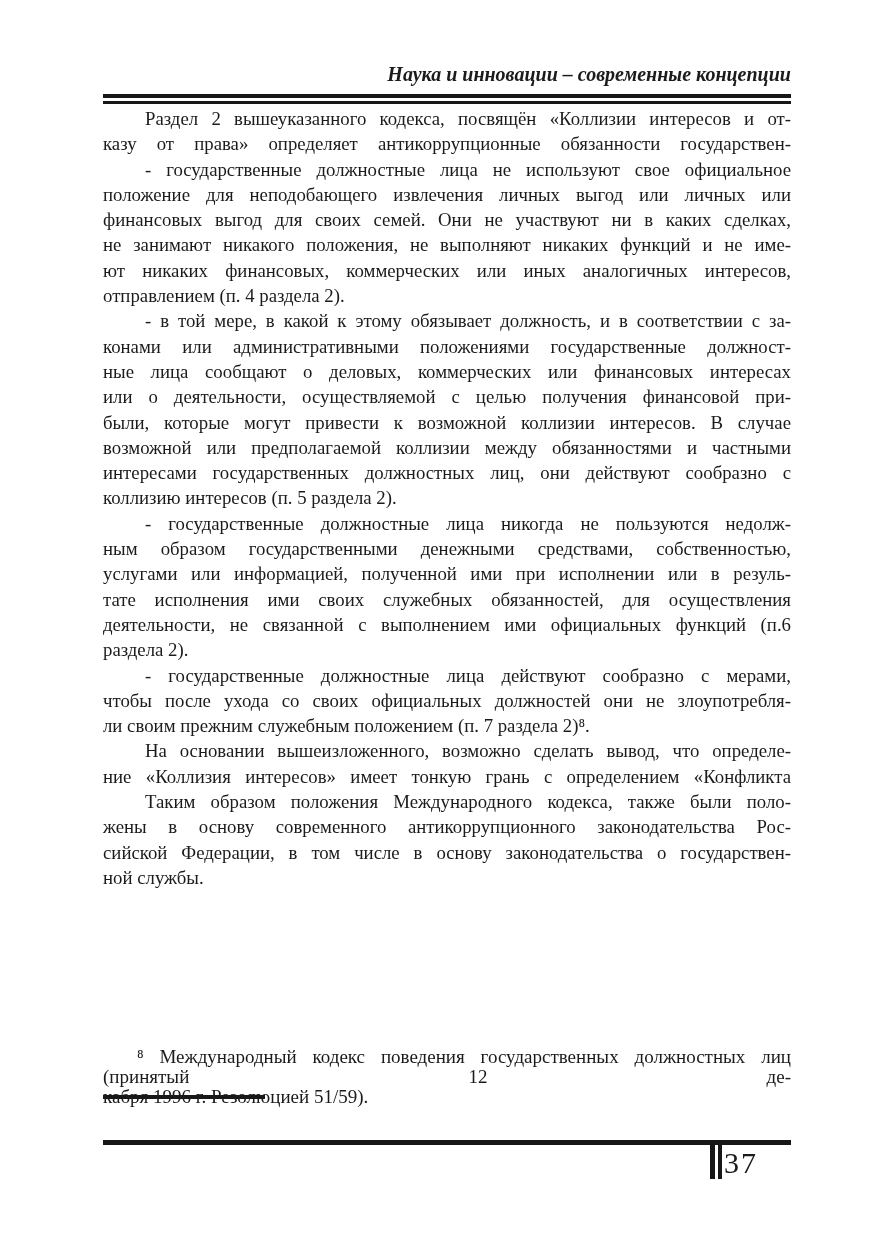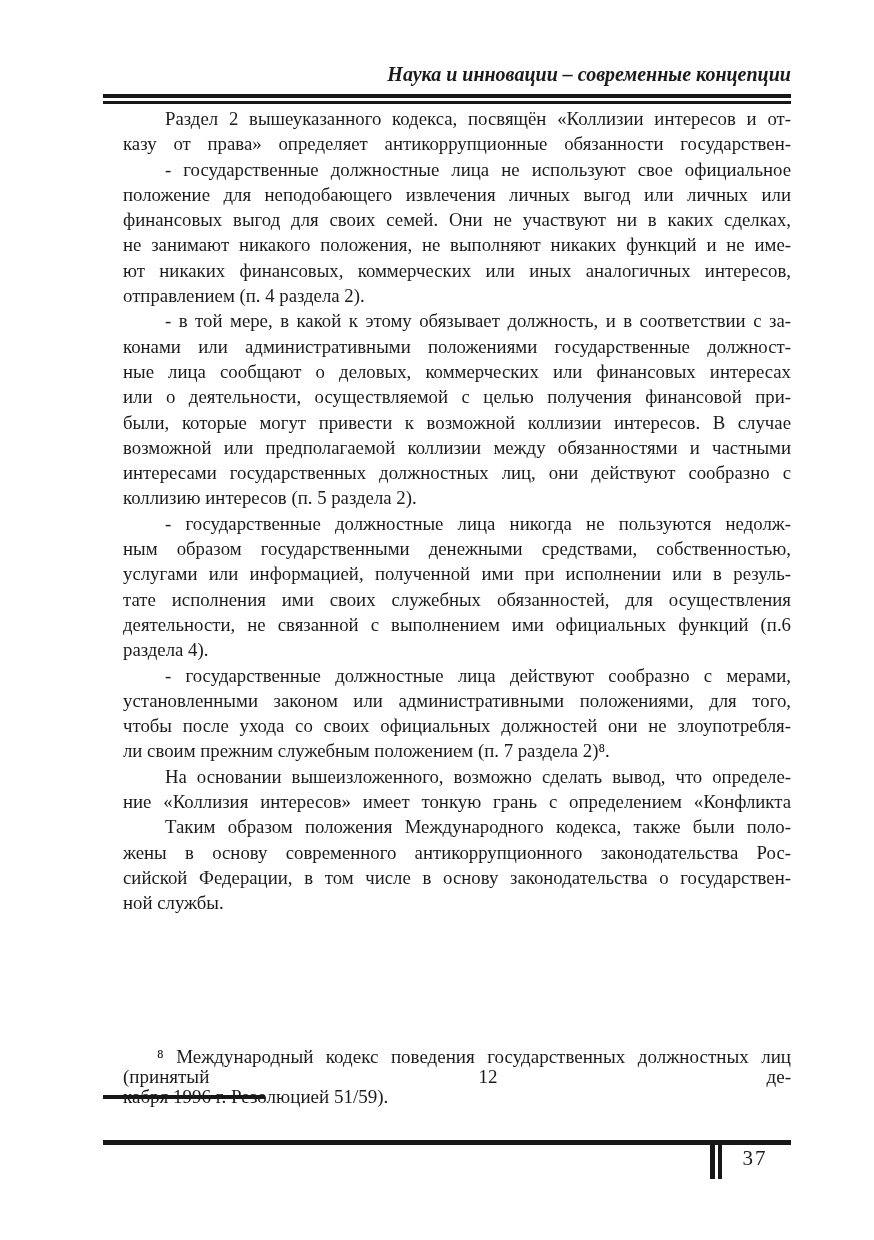--- a/index.html
+++ b/index.html
@@ -43,21 +43,20 @@
     width: 688px;
     font-size: 18.8px;
     line-height: 25.3px;
   }
   .paragraph {
     margin: 0;
   }
   .line {
     text-align: justify;
     text-align-last: justify;
-    margin-left: 20px;
   }
   .line.first {
     text-indent: 42px;
   }
   .line.last {
     text-align-last: left;
   }
   .footnote-rule {
     position: absolute;
     left: 103px;
@@ -93,22 +92,21 @@
     height: 39px;
     border-left: 5px solid #171717;
     border-right: 4px solid #171717;
     box-sizing: border-box;
   }
   .page-number {
     position: absolute;
     left: 724px;
     top: 1146px;
     width: 62px;
-    text-align: center;
-    font-size: 21px;
+    font-size: 30px;
     letter-spacing: 2px;
   }
 </style>
 </head>
 <body>
 
 <div class="page">
 
   <div class="running-header">Наука и инновации – современные концепции</div>
 
@@ -136,25 +134,24 @@
         <div class="line">возможной или предполагаемой коллизии между обязанностями и частными</div>
         <div class="line">интересами государственных должностных лиц, они действуют сообразно с</div>
         <div class="line last">коллизию интересов (п. 5 раздела 2).</div>
       </div>
       <div class="paragraph">
         <div class="line first">- государственные должностные лица никогда не пользуются недолж-</div>
         <div class="line">ным образом государственными денежными средствами, собственностью,</div>
         <div class="line">услугами или информацией, полученной ими при исполнении или в резуль-</div>
         <div class="line">тате исполнения ими своих служебных обязанностей, для осуществления</div>
         <div class="line">деятельности, не связанной с выполнением ими официальных функций (п.6</div>
-        <div class="line last">раздела 4).</div>
+        <div class="line last">раздела 2).</div>
       </div>
       <div class="paragraph">
         <div class="line first">- государственные должностные лица действуют сообразно с мерами,</div>
-        <div class="line">установленными законом или административными положениями, для того,</div>
         <div class="line">чтобы после ухода со своих официальных должностей они не злоупотребля-</div>
         <div class="line last">ли своим прежним служебным положением (п. 7 раздела 2)⁸.</div>
       </div>
       <div class="paragraph">
         <div class="line first">На основании вышеизложенного, возможно сделать вывод, что определе-</div>
         <div class="line">ние «Коллизия интересов» имеет тонкую грань с определением «Конфликта</div>
       </div>
       <div class="paragraph">
         <div class="line first">Таким образом положения Международного кодекса, также были поло-</div>
         <div class="line">жены в основу современного антикоррупционного законодательства Рос-</div>

